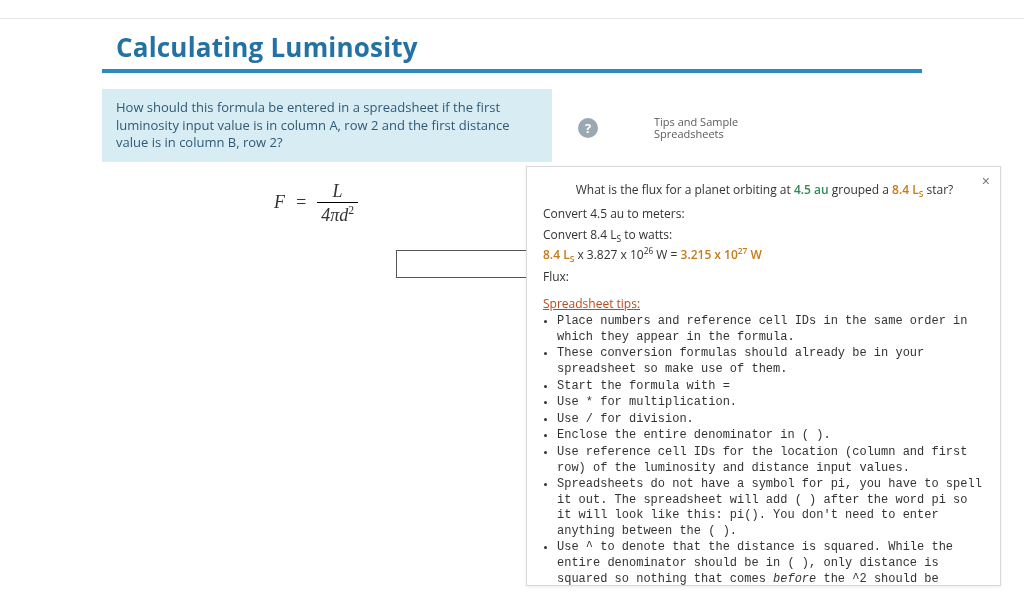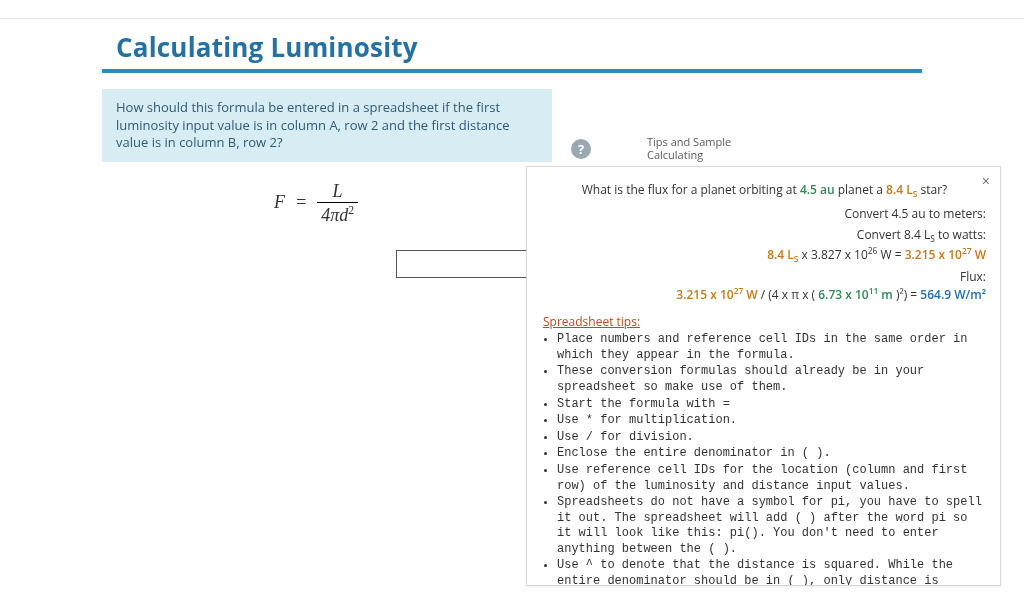--- a/index.html
+++ b/index.html
@@ -21,21 +21,21 @@
     font-weight: 700;
     font-size: 26px;
     margin: 0 0 4px 14px;
     letter-spacing: .2px;
   }
   .title-underline {
     height: 4px;
     background: #2c8bbd;
     margin: 4px 0 16px 0;
   }
-  .main-row { display: flex; align-items: flex-end; gap: 19px; }
+  .main-row { display: flex; align-items: center; gap: 26px; }
   .prompt-box {
     background: #d7ecf3;
     color: #305a75;
     font-size: 13px;
     line-height: 1.35;
     padding: 10px 14px;
     width: 450px;
     box-sizing: border-box;
   }
   .help-pill { display: flex; align-items: center; gap: 8px; margin-top: 6px; }
@@ -78,21 +78,21 @@
   }
   .popup .close {
     position: absolute; top: 6px; right: 10px;
     font-size: 14px; color: #777; cursor: pointer;
     background: none; border: none; padding: 0;
   }
   .popup .q { text-align: center; margin: 0 0 6px 0; }
   .accent-green { color: #2e8b57; font-weight: 600; }
   .accent-blue  { color: #1e6fb3; font-weight: 600; }
   .accent-orange{ color: #c77a17; font-weight: 600; }
-  .center { text-align: right; }
+  .center { text-align: left; }
   .conv-head { color: #333; margin-top: 4px; }
   .tips-hdr {
     color: #b84a1d; text-decoration: underline; font-size: 12px;
     margin: 10px 0 2px 0;
   }
   .popup ul { margin: 2px 0 0 14px; padding: 0; }
   .popup ul li { margin: 1px 0; line-height: 1.3; font-family: Liberation Mono, monospace; }
   .popup em { font-style: italic; }
   .sup { vertical-align: super; font-size: .7em; }
   .subs{ vertical-align: sub;   font-size: .7em; }
@@ -106,21 +106,21 @@
     <h1 class="title">Calculating Luminosity</h1>
     <div class="title-underline"></div>
 
     <div class="main-row">
       <div class="prompt-box">How should this formula be entered in a spreadsheet if the first luminosity input value is in column A, row 2 and the first distance value is in column B, row 2?</div>
 
       <div class="help-pill">
         <div class="help-circle">?</div>
         <div class="help-text">
           <span>Tips and Sample</span><br>
-          <span>Calculating</span>
+          <span>Spreadsheets</span>
         </div>
       </div>
     </div>
 
     <div class="formula-area">
       <span class="formula">
         <span>F</span>
         <span>=</span>
         <span class="frac">
           <span class="num">L</span>
@@ -135,21 +135,21 @@
     </div>
   </div>
 </div>
 
 <div class="popup">
   <button class="close">×</button>
 
   <p class="q">
     <span>What is the flux for a planet orbiting at </span>
     <span class="accent-green">4.5 au</span>
-    <span> planet a </span>
+    <span> grouped a </span>
     <span class="accent-orange">
       <span>8.4 L</span><span class="subs">S</span>
     </span>
     <span> star?</span>
   </p>
 
   <div class="center conv-head">Convert 4.5 au to meters:</div>
 
   <div class="center conv-head">
     <span>Convert 8.4 L</span><span class="subs">S</span><span> to watts:</span>
@@ -159,31 +159,20 @@
       <span>8.4 L</span><span class="subs">S</span>
     </span>
     <span> x 3.827 x 10</span><span class="sup">26</span>
     <span> W = </span>
     <span class="accent-orange">
       <span>3.215 x 10</span><span class="sup">27</span><span> W</span>
     </span>
   </div>
 
   <div class="center conv-head">Flux:</div>
-  <div class="center">
-    <span class="accent-orange">
-      <span>3.215 x 10</span><span class="sup">27</span><span> W</span>
-    </span>
-    <span> / (4 x π x (</span>
-    <span class="accent-green">
-      <span>6.73 x 10</span><span class="sup">11</span><span> m</span>
-    </span>
-    <span>)²) = </span>
-    <span class="accent-blue">564.9 W/m²</span>
-  </div>
 
   <div class="tips-hdr">Spreadsheet tips:</div>
   <ul id="tips-list">
       <li>Place numbers and reference cell IDs in the same order in which they appear in the formula.</li>
       <li>These conversion formulas should already be in your spreadsheet so make use of them.</li>
       <li>Start the formula with =</li>
       <li>Use * for multiplication.</li>
       <li>Use / for division.</li>
       <li>Enclose the entire denominator in ( ).</li>
       <li>Use reference cell IDs for the location (column and first row) of the luminosity and distance input values.</li>

